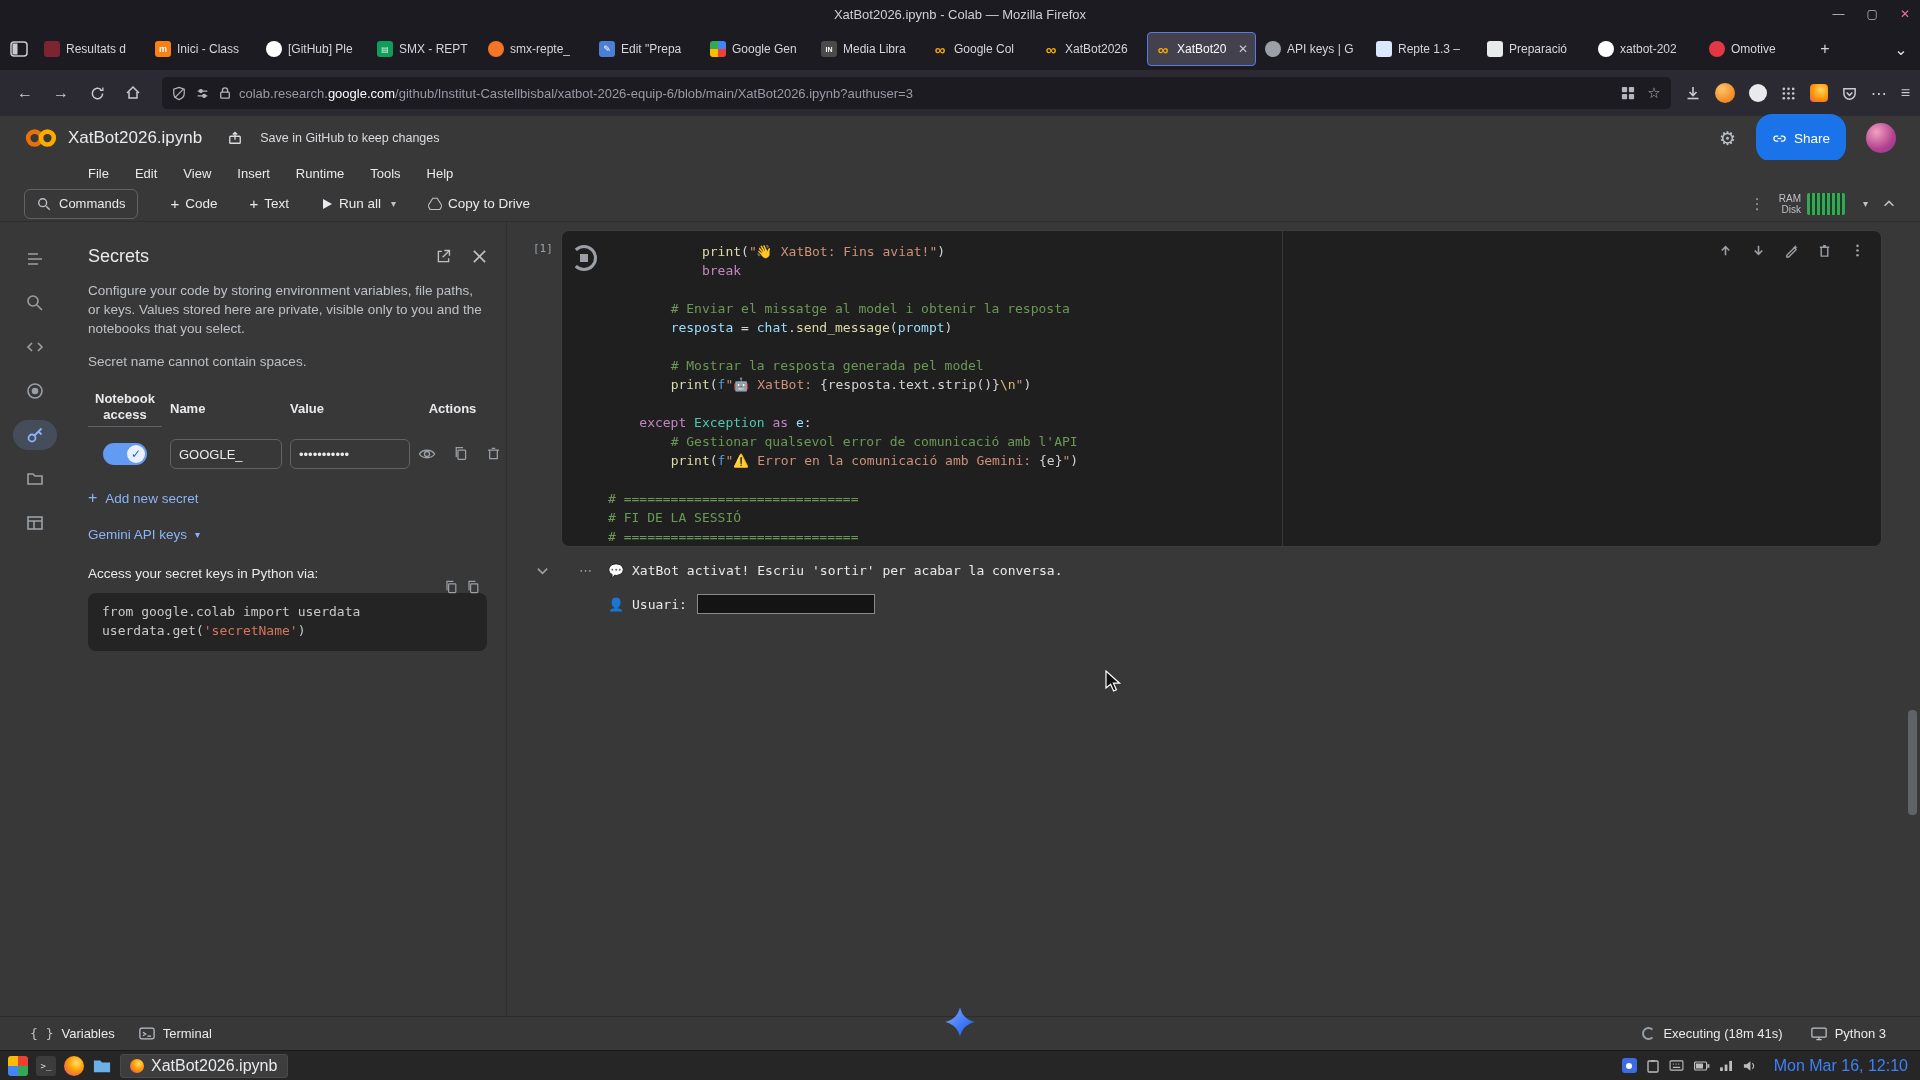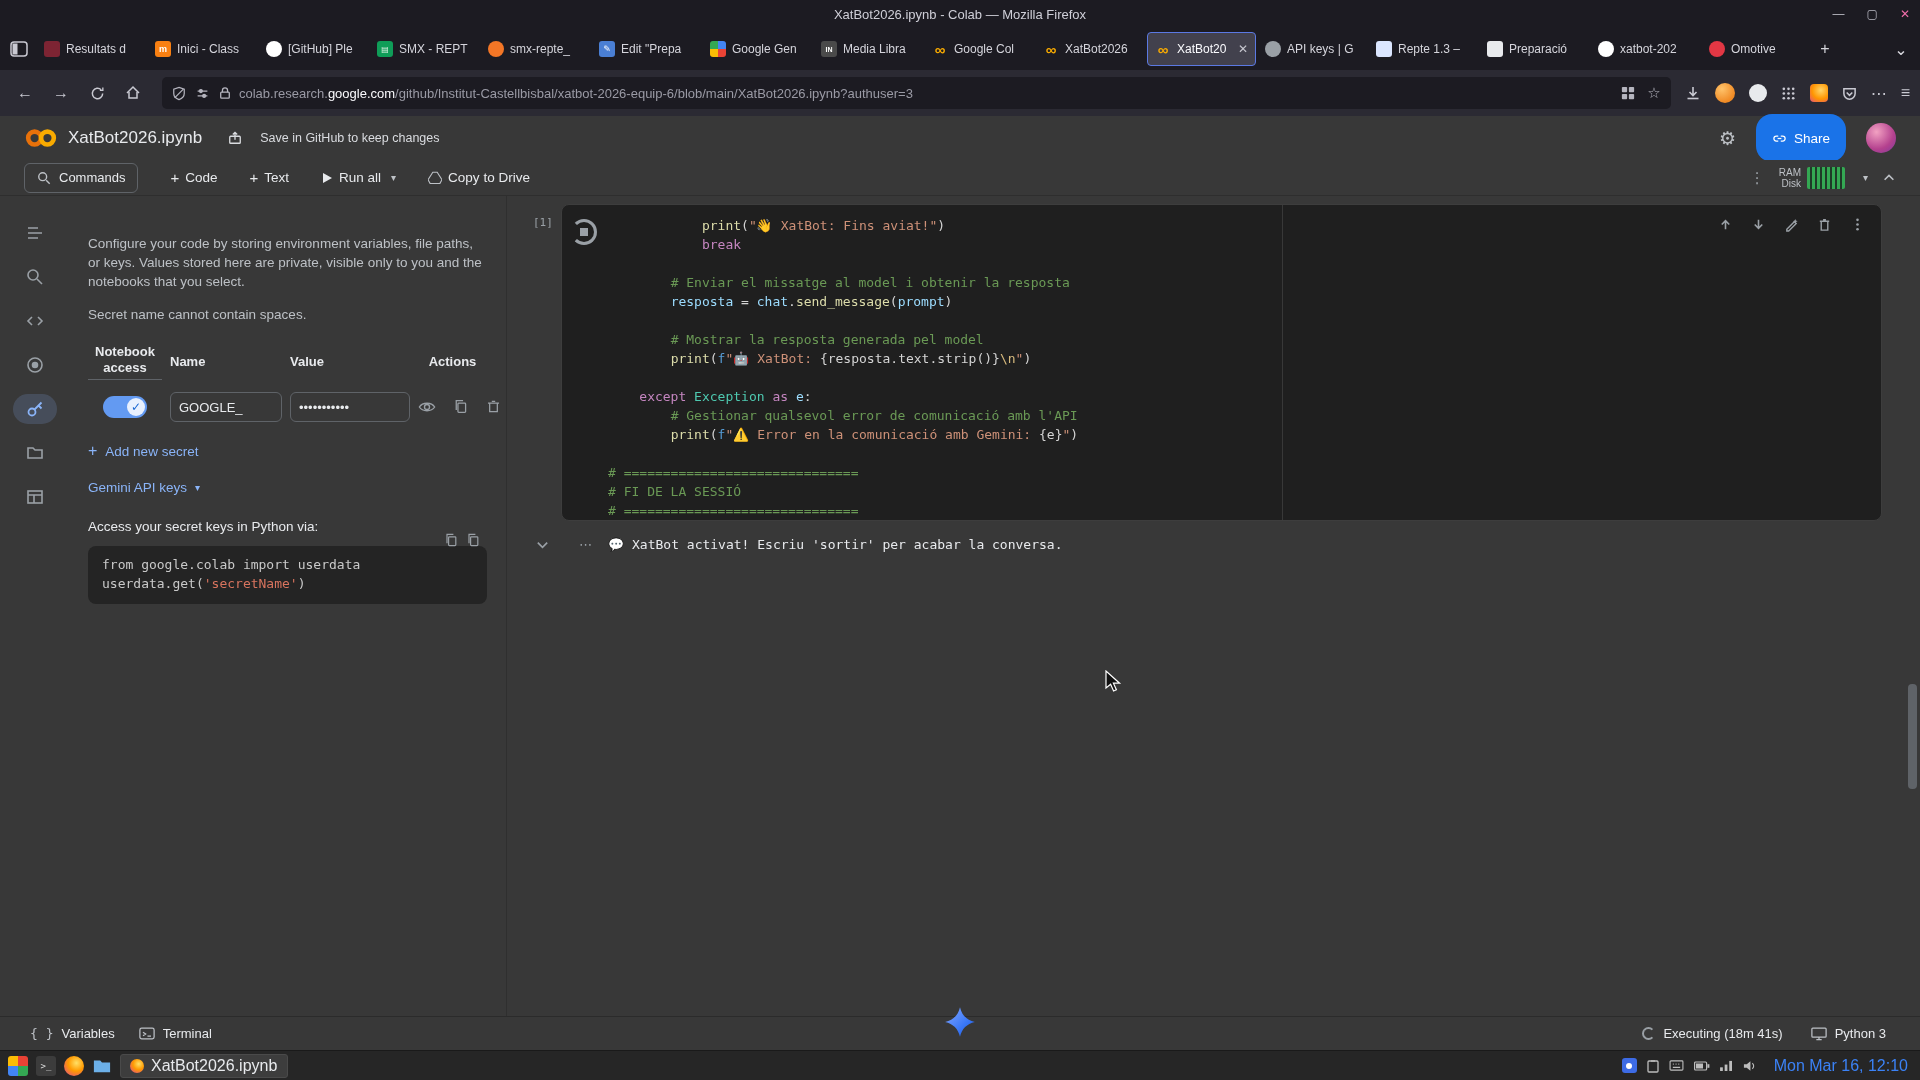--- a/index.html
+++ b/index.html
@@ -315,20 +315,29 @@
         <svg class="ic" width="15" height="15" viewBox="0 0 24 24" fill="none" stroke="#fff" stroke-width="2">
             <path d="M9 12h6"></path>
             <path d="M10 8H7a4 4 0 0 0 0 8h3"></path>
             <path d="M14 8h3a4 4 0 0 1 0 8h-3"></path>
           </svg>
         <span>Share</span>
       </div>
       <div class="avatar"></div>
     </div>
   </div>
+  <div class="menubar">
+      <div class="menu">File</div>
+      <div class="menu">Edit</div>
+      <div class="menu">View</div>
+      <div class="menu">Insert</div>
+      <div class="menu">Runtime</div>
+      <div class="menu">Tools</div>
+      <div class="menu">Help</div>
+    </div>
 
   <div class="cl-toolbar">
     <div class="commands-btn">
       <svg class="ic" width="14" height="14" viewBox="0 0 16 16" fill="none" stroke="#bdc1c6" stroke-width="1.6">
           <circle cx="6.5" cy="6.5" r="4.5"></circle>
           <path d="m10.5 10.5 4 4"></path>
         </svg>
       <span>Commands</span>
     </div>
     <div class="tb-btn">
@@ -406,20 +415,33 @@
         </div>
       <div class="ric">
           <svg class="ic" width="20" height="20" viewBox="0 0 20 20" fill="none" stroke="#9aa0a6" stroke-width="1.6">
             <rect x="3" y="4" width="14" height="12"></rect>
             <path d="M3 8h14M9 8v8"></path>
           </svg>
         </div>
     </div>
 
     <div class="panel">
+      <div class="panel-h">
+        <div class="ttl">Secrets</div>
+        <div class="ph-icons">
+          <svg class="ic" width="17" height="17" viewBox="0 0 20 20" fill="none" stroke="#bdc1c6" stroke-width="1.6">
+              <path d="M8 4H4v12h12v-4"></path>
+              <path d="M11 3h6v6"></path>
+              <path d="m17 3-8 8"></path>
+            </svg>
+          <svg class="ic" width="15" height="15" viewBox="0 0 16 16" fill="none" stroke="#bdc1c6" stroke-width="1.8">
+              <path d="M2 2l12 12M14 2 2 14"></path>
+            </svg>
+        </div>
+      </div>
       <p>Configure your code by storing environment variables, file paths, or keys. Values stored here are private, visible only to you and the notebooks that you select.</p>
       <p>Secret name cannot contain spaces.</p>
 
       <div class="sec-grid">
         <div class="hd hd-access">Notebook access</div>
         <div class="hd">Name</div>
         <div class="hd">Value</div>
         <div class="hd" style="text-align:center;">Actions</div>
       </div>
 
@@ -507,20 +529,24 @@
 
       <div class="output">
         <div class="out-chevron">
           <svg class="ic" width="15" height="15" viewBox="0 0 16 16" fill="none" stroke="#9aa0a6" stroke-width="1.7">
               <path d="m3 6 5 5 5-5"></path>
             </svg>
         </div>
         <div class="out-kebab">⋯</div>
         <div class="out-lines">
           <div class="out-line1">💬 XatBot activat! Escriu 'sortir' per acabar la conversa.</div>
+          <div class="out-line2">
+            <span>👤 Usuari:</span>
+            <input class="usuari-input" style="">
+          </div>
         </div>
       </div>
 
       <div class="scroll-thumb"></div>
     </div>
   </div>
 
   <div class="cl-footer">
     <div class="foot-item">
       <span class="braces">{ }</span>

